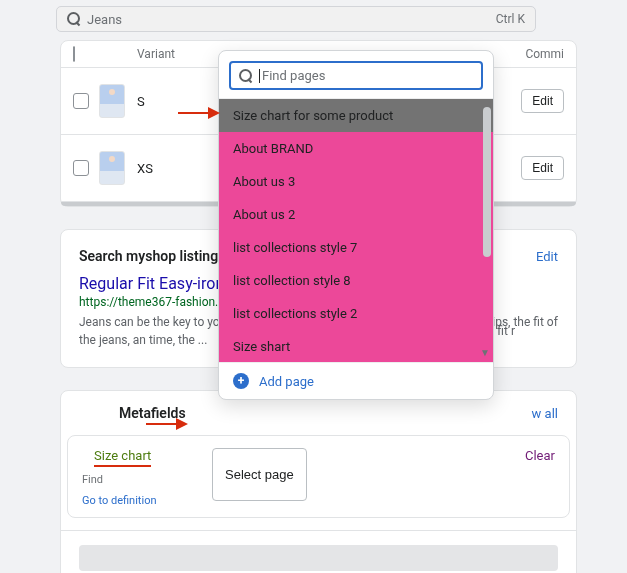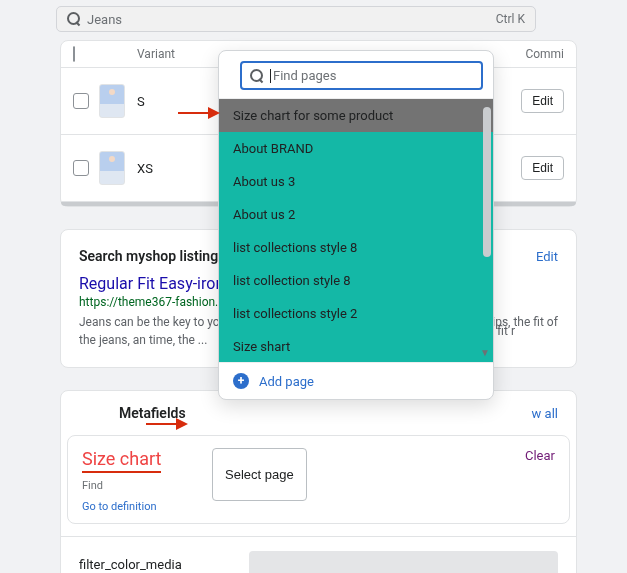--- a/index.html
+++ b/index.html
@@ -109,21 +109,21 @@
   .meta-title { font-weight: 600; font-size: 14px; margin-left: 40px; }
   .viewall { color: #2c6ecb; font-size: 13px; }
   .meta-inner {
     background: #fff; border: 1px solid #e1e3e5; border-radius: 8px;
     margin: 4px 6px 12px 6px;
     padding: 12px 14px 10px 14px;
     position: relative;
     display: flex; align-items: flex-start;
   }
   .meta-left { flex: 0 0 130px; }
-  .meta-label { font-size: 18px; color: #ef4444; }
+  .meta-label { font-size: 13px; color: #4d7c0f; margin-left: 12px; }
   .meta-label.underline-red { border-bottom: 2px solid #d72c0d; padding-bottom: 2px; display:inline-block;}
   .meta-sub { font-size: 11px; color: #6d7175; margin-top: 6px; }
   .goto-def { color: #2c6ecb; font-size: 11px; margin-top: 8px; display: block; }
   .select-page-btn {
     border: 1px solid #babfc3; background: #fff; border-radius: 4px;
     padding: 18px 12px; font-size: 13px; color: #202223;
     font-weight: 500;
   }
   .clear-link {
     margin-left: auto; color: #701a75; font-size: 13px;
@@ -143,21 +143,21 @@
   .popup {
     position: absolute;
     left: 218px; top: 50px;
     width: 276px;
     background: #fff;
     border: 1px solid #d2d5d8;
     border-radius: 8px;
     box-shadow: 0 6px 20px rgba(0,0,0,0.14);
     z-index: 50;
   }
-  .popup-search-wrap { padding: 10px 10px 8px 10px; margin-left: 11px; }
+  .popup-search-wrap { padding: 10px 10px 8px 10px; }
   .popup-search {
     display: flex; align-items: center;
     border: 2px solid #2c6ecb;
     border-radius: 4px;
     padding: 5px 8px;
   }
   .popup-search .ico { color: #5c5f62; margin-right: 6px; }
   .popup-search .ph { color: #6d7175; font-size: 13px; }
   .cursor {
     display:inline-block; width:1px; height:14px; background:#202223;
@@ -167,21 +167,21 @@
     position: relative;
     max-height: 264px;
     overflow: hidden;
     border-top: 1px solid #edeeef;
     background: #fafbfb;
   }
   .popup-item {
     padding: 9px 14px;
     font-size: 13px;
     color: #202223;
-    background: #14b8a6;
+    background: #ec4899;
   }
   .popup-item.hover { background: #737373; }
   .popup-scroll {
     position: absolute; right: 2px; top: 8px; width: 8px; height: 150px;
     background: #c9cccf; border-radius: 4px;
   }
   .popup-scroll-down {
     position:absolute; right:3px; bottom:4px; color:#6d7175; font-size:10px;
   }
   .popup-footer {
@@ -266,42 +266,41 @@
     <div class="meta-inner">
       <div class="meta-left">
         <span class="meta-label underline-red">Size chart</span>
         <div class="meta-sub">Find</div>
         <a class="goto-def">Go to definition</a>
       </div>
       <button class="select-page-btn">Select page</button>
       <span class="clear-link">Clear</span>
     </div>
     <div class="meta-row">
-      <span class="label">filter_color_media</span>
       <span class="field"></span>
     </div>
 
   </div>
 
 </div>
 
 <div class="popup">
   <div class="popup-search-wrap">
     <div class="popup-search">
       <span class="mag ico"></span>
       <span class="cursor"></span>
       <span class="ph">Find pages</span>
     </div>
   </div>
   <div class="popup-list">
     <div class="popup-item hover">Size chart for some product</div>
     <div class="popup-item">About BRAND</div>
     <div class="popup-item">About us 3</div>
     <div class="popup-item">About us 2</div>
-    <div class="popup-item">list collections style 8</div>
+    <div class="popup-item">list collections style 7</div>
     <div class="popup-item">list collection style 8</div>
     <div class="popup-item">list collections style 2</div>
     <div class="popup-item">Size shart</div>
 
     <div class="popup-scroll"></div>
     <span class="popup-scroll-down">▼</span>
   </div>
   <div class="popup-footer">
     <span class="plus-circle">+</span>
     <span>Add page</span>

